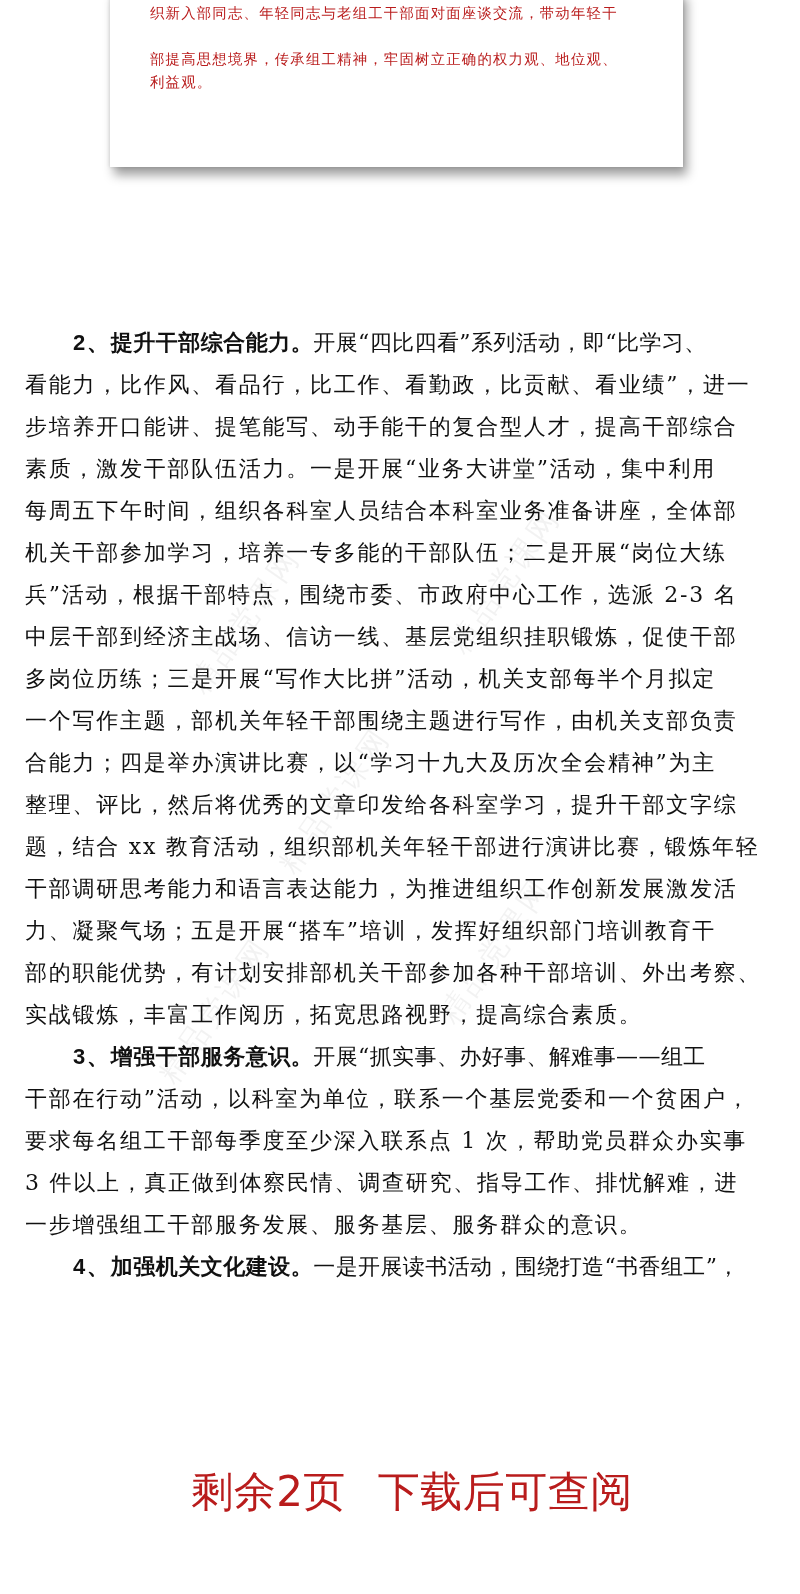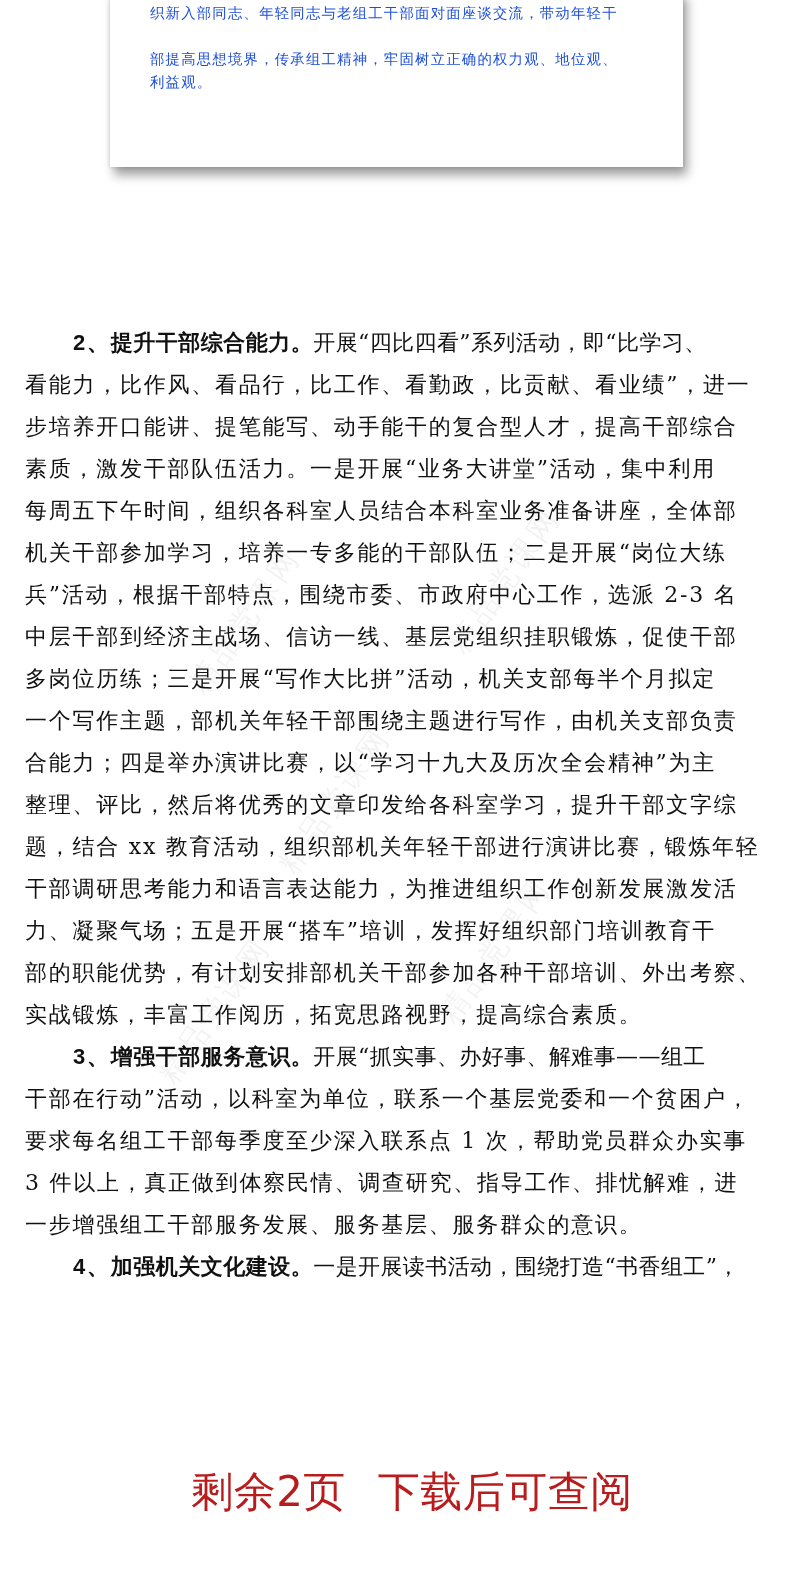--- a/index.html
+++ b/index.html
@@ -24,21 +24,21 @@
     height: 177px;
     background: #ffffff;
     box-shadow: 4px 8px 10px rgba(0,0,0,0.38), 0 0 4px rgba(0,0,0,0.15);
   }
   .card-line {
     position: absolute;
     left: 40px;
     font-size: 14.4px;
     letter-spacing: 1.2px;
     white-space: nowrap;
-    color: #1d4ed8;
+    color: #b91c1c;
   }
   
   .body-text {
     position: absolute;
     left: 25px;
     top: 322px;
     width: 745px;
   }
   .line {
     height: 42px;

